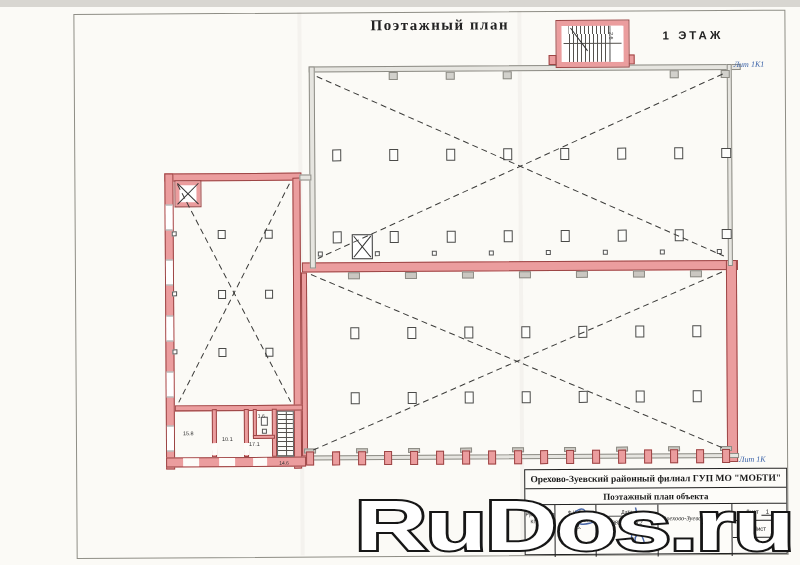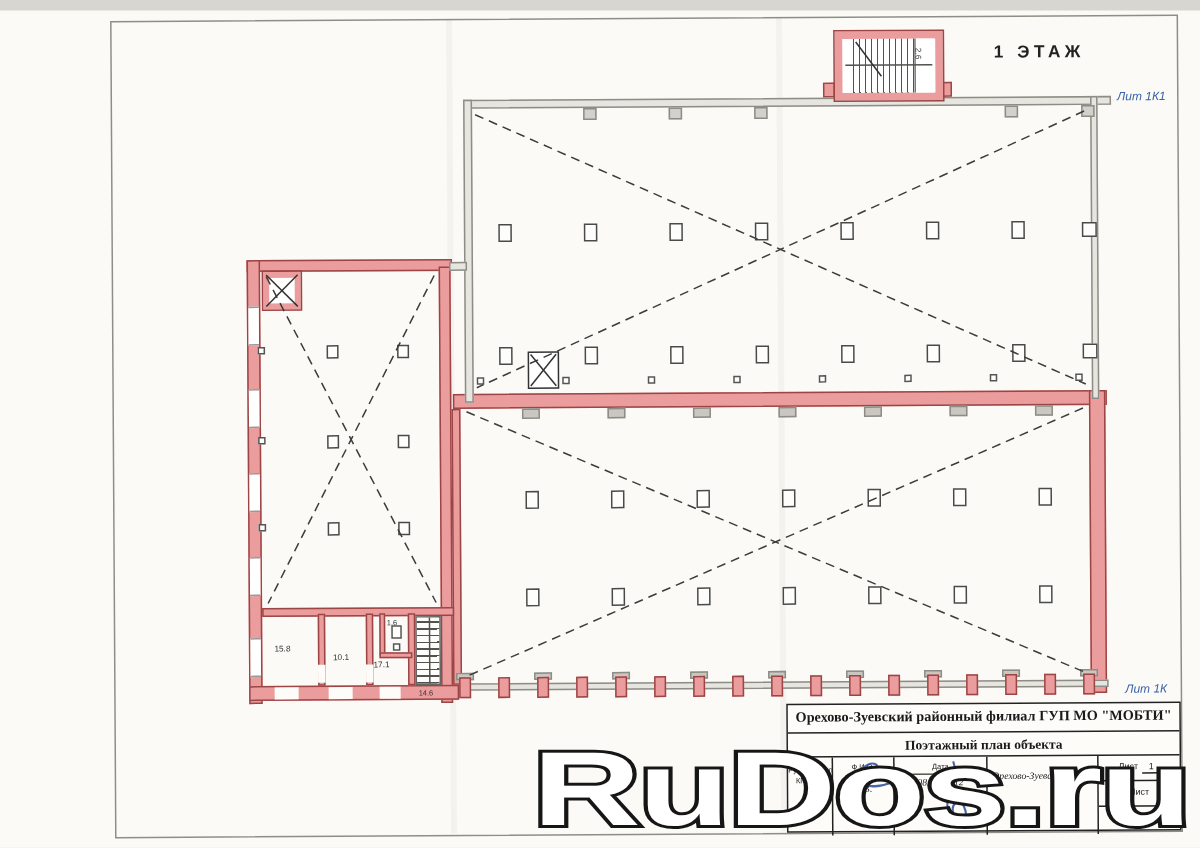--- a/index.html
+++ b/index.html
@@ -15,21 +15,21 @@
   .pilaster{background:#d2d1cc;border:1px solid #8d8c85;box-sizing:border-box;}
   .tab{background:#cac7c1;border:1px solid #8d8c85;box-sizing:border-box;}
   .col{background:#fdfdfb;border:1px solid #4a4a48;box-sizing:border-box;}
   .tinycol{background:#fdfdfb;border:1px solid #555;box-sizing:border-box;}
   .window{background:#ffffff;border-top:1px solid #999;border-bottom:1px solid #999;box-sizing:border-box;}
   .doorgap{background:#fdfcf9;}
   .roomlabel{font-size:5.5px;color:#333;letter-spacing:0;white-space:nowrap;}
   #title{left:372px;top:17px;font-family:"Liberation Serif",serif;font-weight:bold;
          font-size:15px;letter-spacing:1.5px;color:#222;}
   #floor{left:664px;top:31px;font-weight:bold;font-size:11.5px;letter-spacing:3px;color:#222;}
-  .lit{color:#3a62a8;font-family:Liberation Sans, sans-serif;font-style:italic;font-size:8px;white-space:nowrap;margin-left:11px;}
+  .lit{color:#3a62a8;font-family:Liberation Serif, serif;font-style:italic;font-size:8px;white-space:nowrap;}
   
   #stairwell{left:558px;top:22px;width:72px;height:46px;border:5px solid #eb9d9e;
              outline:1px solid #9c4545;background:#fff;box-sizing:border-box;}
   #stairwell .treads{position:absolute;left:7px;top:0;right:14px;bottom:0;
        background:repeating-linear-gradient(90deg,#55524e 0 1px,transparent 1px 4px);}
   #stairwell .mid{position:absolute;left:2px;right:2px;top:17px;height:1px;background:#55524e;}
   #stairwell .land{position:absolute;right:1px;top:0;bottom:0;width:12px;background:#fff;border-left:1px solid #777;}
   
   #stairs2{left:276px;top:410px;width:17px;height:46px;background:
        repeating-linear-gradient(0deg,#55524e 0 1px,#fdfdfb 1px 4.5px);border:1px solid #666;box-sizing:border-box;}
@@ -58,20 +58,21 @@
 <body>
 <div id="canvas">
 
   <div class="abs" id="paper"></div>
 
   <div class="abs" id="sheet">
     <div class="abs" id="frame"></div>
     <div class="abs fold" style="left:299px"></div>
     <div class="abs fold" style="left:519px"></div>
 
+    <div class="abs" id="title">Поэтажный план</div>
     <div class="abs" id="floor">1 ЭТАЖ</div>
 
     <div class="abs" id="plan" style="left:0;top:0;width:800px;height:565px">
         <div class="abs pink" style="left: 165px; top: 172px; width: 137px; height: 8px;"></div>
         <div class="abs pink" style="left: 165px; top: 172px; width: 9px; height: 296px;"></div>
         <div class="abs pink" style="left: 293px; top: 177px; width: 8px; height: 291px;"></div>
         <div class="abs pink" style="left: 301px; top: 272px; width: 6px; height: 184px;"></div>
         <div class="abs pink" style="left: 302px; top: 262px; width: 436px; height: 10px;"></div>
         <div class="abs pink" style="left: 726px; top: 262px; width: 11px; height: 202px;"></div>
         <div class="abs pink" style="left: 165px; top: 456px; width: 140px; height: 10px;"></div>

